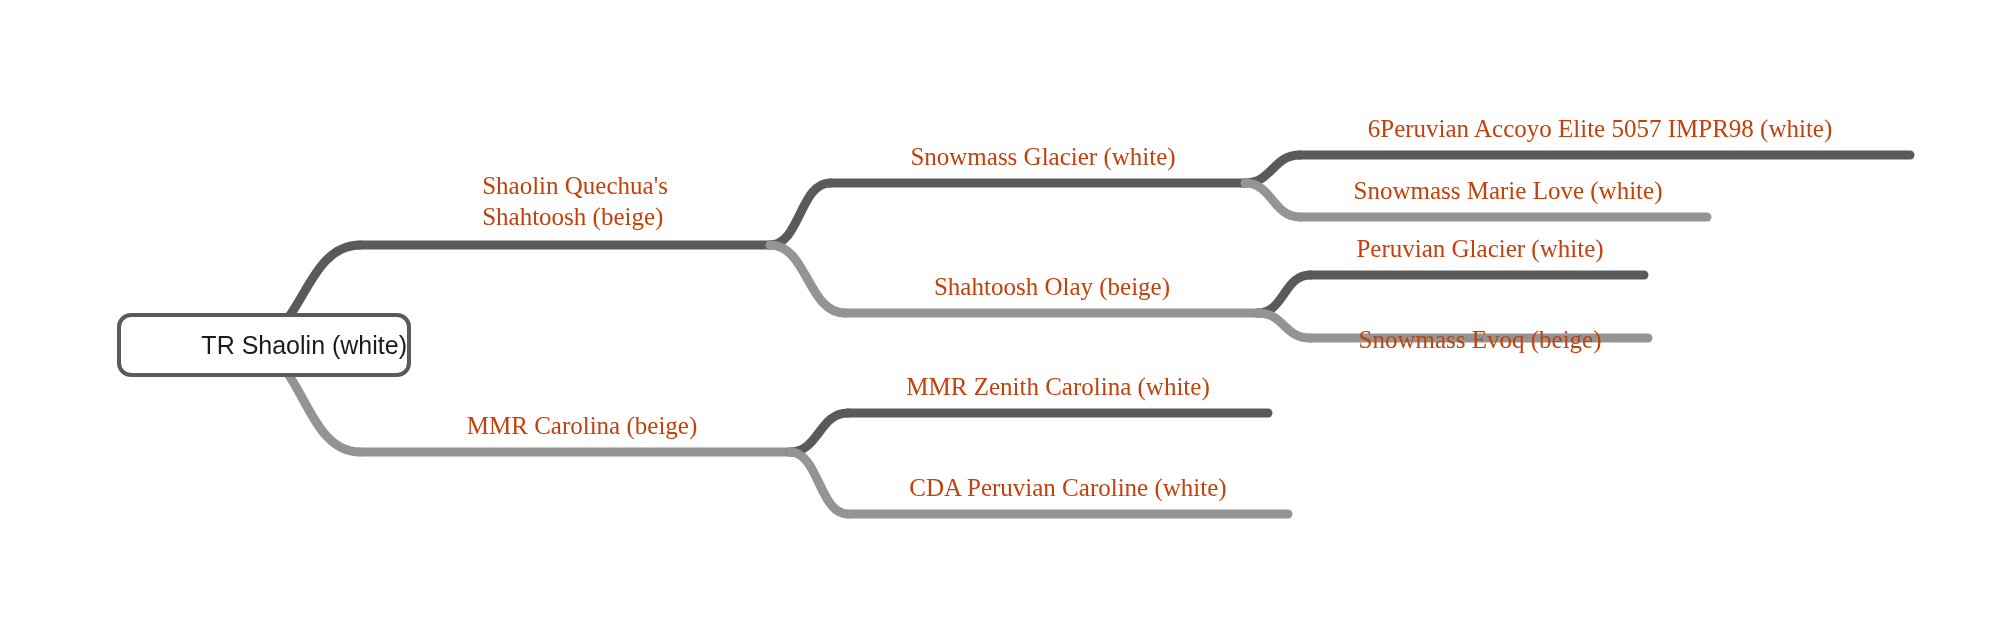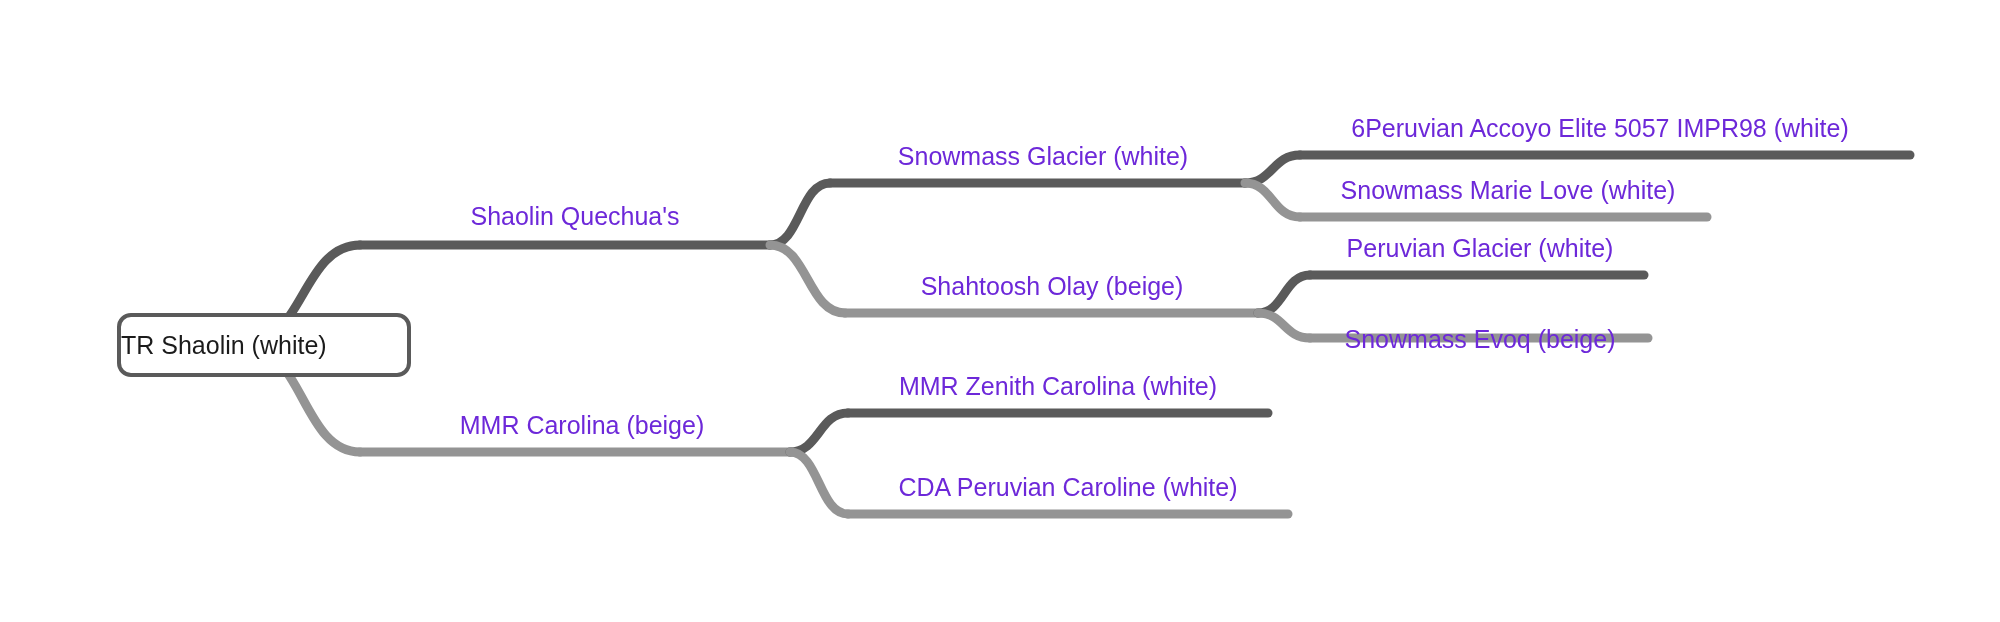--- a/index.html
+++ b/index.html
@@ -27,39 +27,39 @@
     height: 622px;
     display: block;
   }
   .edge-path {
     fill: none;
     stroke-linecap: round;
     stroke-linejoin: round;
   }
   .node-label {
     position: absolute;
-    font-family: Liberation Sans, sans-serif;
+    font-family: Liberation Serif, serif;
     font-size: 25px;
     line-height: 31px;
-    color: #6d28d9;
+    color: #c2410c;
     white-space: pre;
     text-align: left;
     transform: translate(-50%, -100%);
     letter-spacing: 0px;
     pointer-events: auto;
   }
   .root-node {
     position: absolute;
     box-sizing: border-box;
     border: 4px solid #5a5a5a;
     border-radius: 14px;
     background: #ffffff;
     display: flex;
     align-items: center;
-    justify-content: flex-start;
+    justify-content: flex-end;
     font-family: "Liberation Sans", sans-serif;
     font-size: 25px;
     color: #1b1b1b;
     white-space: pre;
   }
 </style>
 </head>
 <body>
 
 <div id="pedigree-root">
@@ -79,21 +79,21 @@
       <path d="M 1245 183 C 1272.5 183 1272.5 155 1300 155" class="edge-path" stroke="#5a5a5a" stroke-width="9"></path>
       <path d="M 1300 155 L 1910 155" class="edge-path" stroke="#5a5a5a" stroke-width="9"></path>
       <path d="M 1245 183 C 1272.5 183 1272.5 217 1300 217" class="edge-path" stroke="#949494" stroke-width="9"></path>
       <path d="M 1300 217 L 1707 217" class="edge-path" stroke="#949494" stroke-width="9"></path>
       <path d="M 1258 313 C 1284 313 1284 275 1310 275" class="edge-path" stroke="#5a5a5a" stroke-width="9"></path>
       <path d="M 1310 275 L 1644 275" class="edge-path" stroke="#5a5a5a" stroke-width="9"></path>
       <path d="M 1258 313 C 1284 313 1284 338 1310 338" class="edge-path" stroke="#949494" stroke-width="9"></path>
       <path d="M 1310 338 L 1648 338" class="edge-path" stroke="#949494" stroke-width="9"></path>
     </svg>
   <div id="label-layer">
-      <div class="node-label" style="left: 575px; top: 232px;"><div>Shaolin Quechua's</div></div>
+      <div class="node-label" style="left: 575px; top: 232px;"><div>Shaolin Quechua's</div><div>Shahtoosh (beige)</div></div>
       <div class="node-label" style="left: 582px; top: 441px;"><div>MMR Carolina (beige)</div></div>
       <div class="node-label" style="left: 1043px; top: 172px;">Snowmass Glacier (white)</div>
       <div class="node-label" style="left: 1052px; top: 302px;">Shahtoosh Olay (beige)</div>
       <div class="node-label" style="left: 1058px; top: 402px;">MMR Zenith Carolina (white)</div>
       <div class="node-label" style="left: 1068px; top: 503px;">CDA Peruvian Caroline (white)</div>
       <div class="node-label" style="left: 1600px; top: 144px;">6Peruvian Accoyo Elite 5057 IMPR98 (white)</div>
       <div class="node-label" style="left: 1508px; top: 206px;">Snowmass Marie Love (white)</div>
       <div class="node-label" style="left: 1480px; top: 264px;">Peruvian Glacier (white)</div>
       <div class="node-label" style="left: 1480px; top: 327px; margin-top: 28px;">Snowmass Evoq (beige)</div>
     </div>

